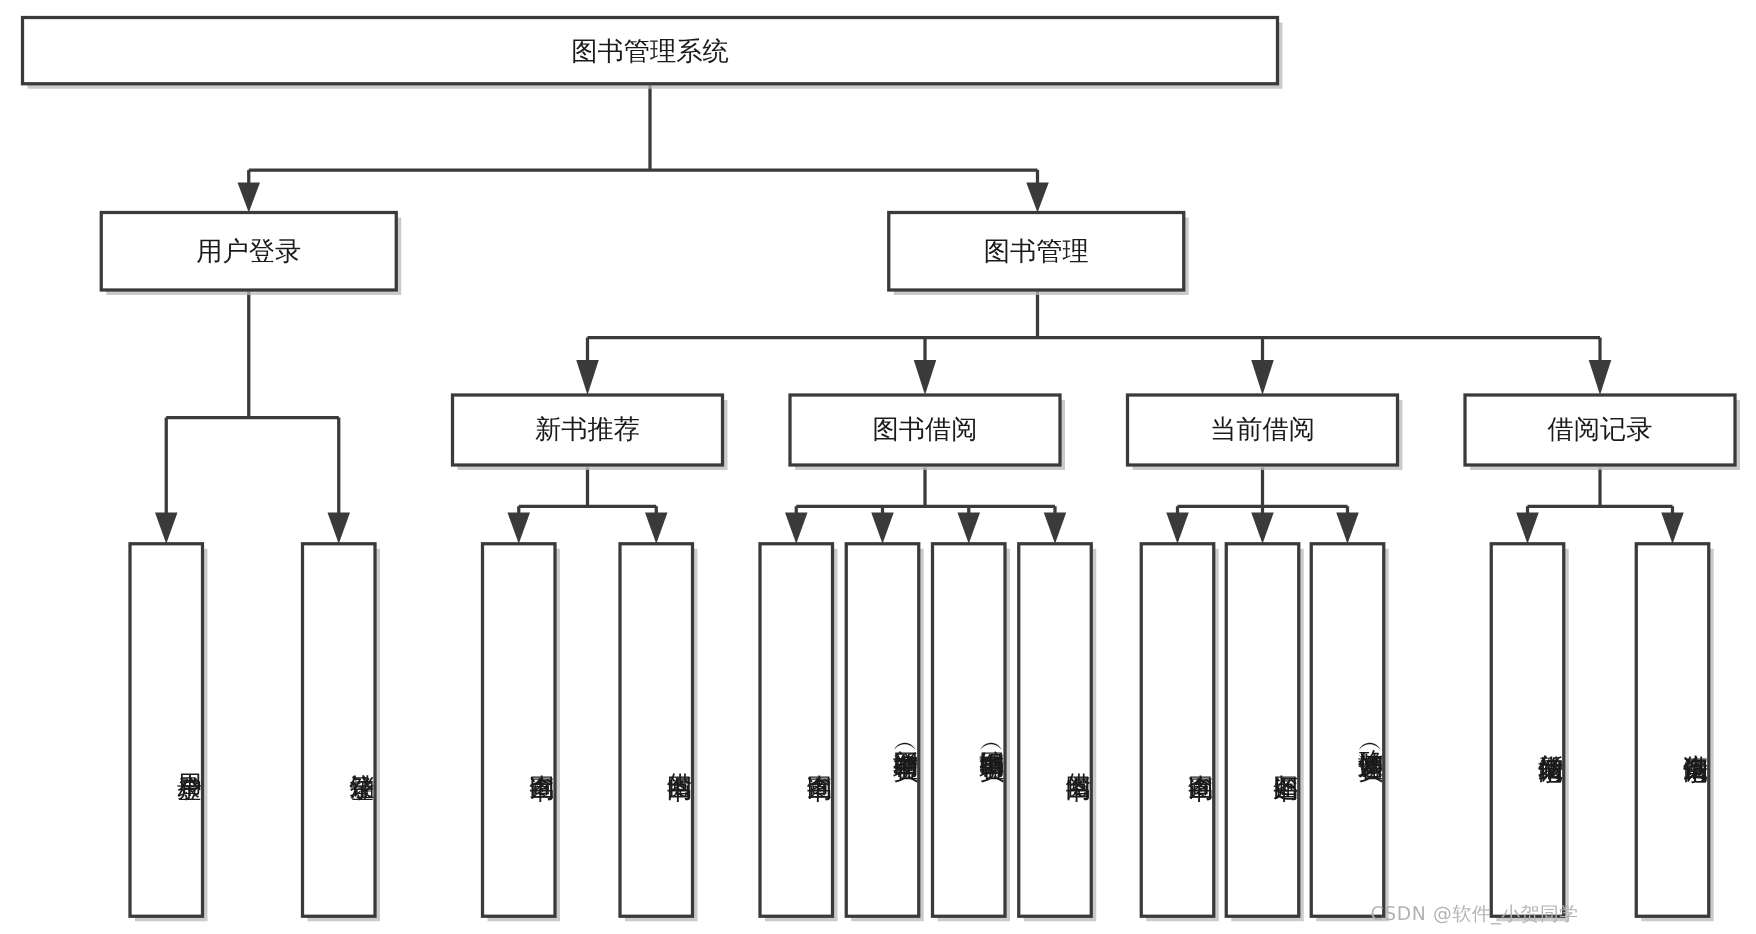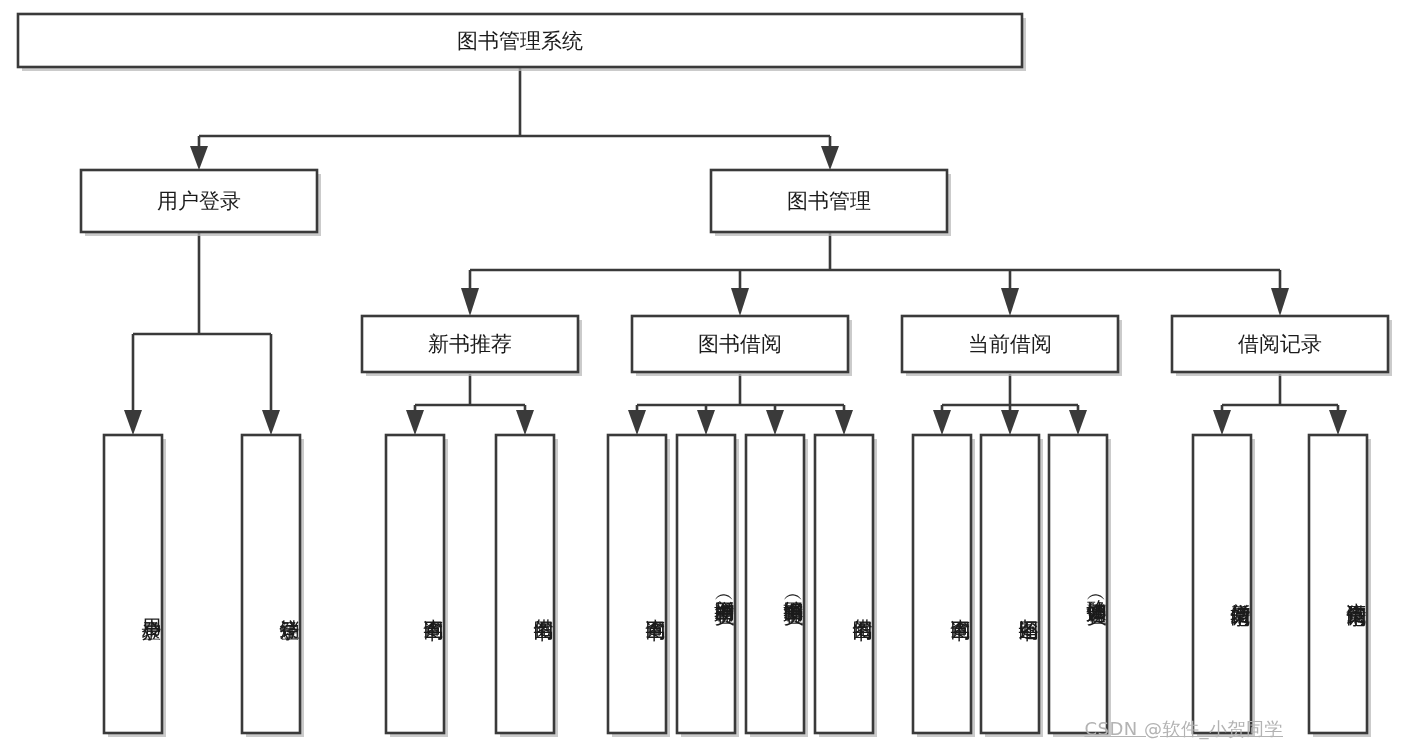--- a/index.html
+++ b/index.html
@@ -63,28 +63,27 @@
     font-size: 20px;
     line-height: 1.08;
     color: #1b1b1b;
     letter-spacing: 1px;
     white-space: nowrap;
     text-align: center;
     pointer-events: none;
   }
   #watermark {
     position: absolute;
-    right: 4px;
+    right: 24px;
     bottom: 6px;
     font-family: "DejaVu Sans", "Liberation Sans", sans-serif;
-    font-size: 18px;
+    font-size: 15px;
     color: #b3b3b3;
     white-space: nowrap;
     letter-spacing: 0.5px;
-    text-decoration: underline;
   }
 </style>
 </head>
 <body>
 
 <div id="diagram-root">
 
   <svg id="flow-svg" viewBox="0 0 1405 747">
 
     <g>

